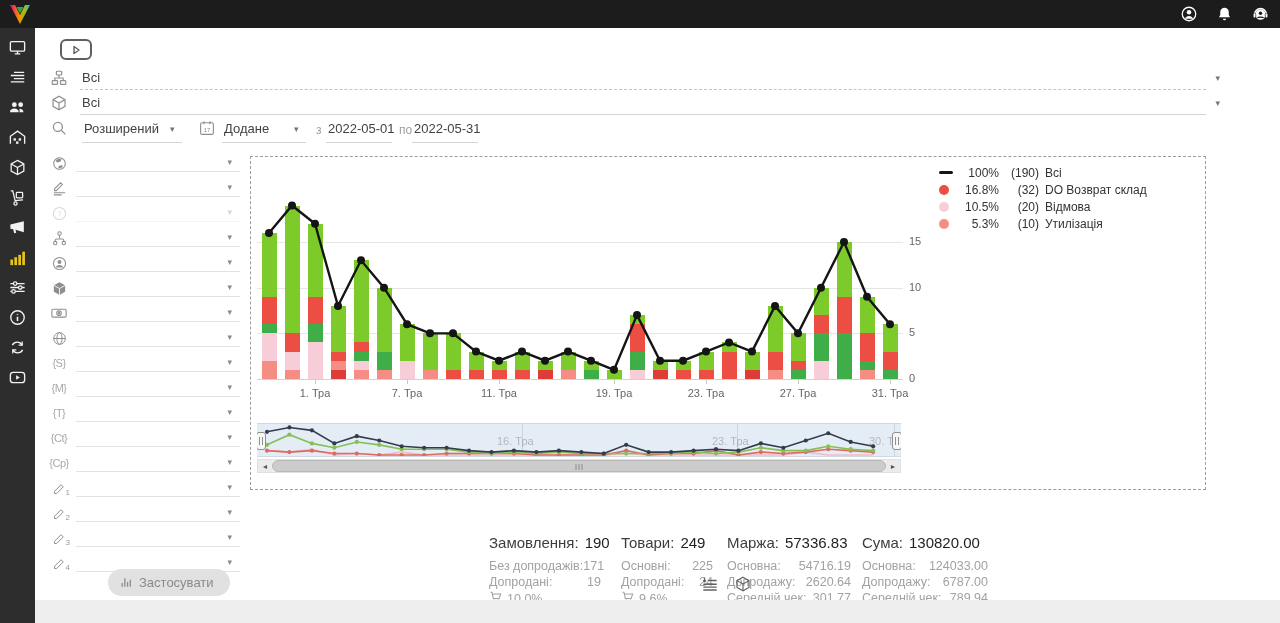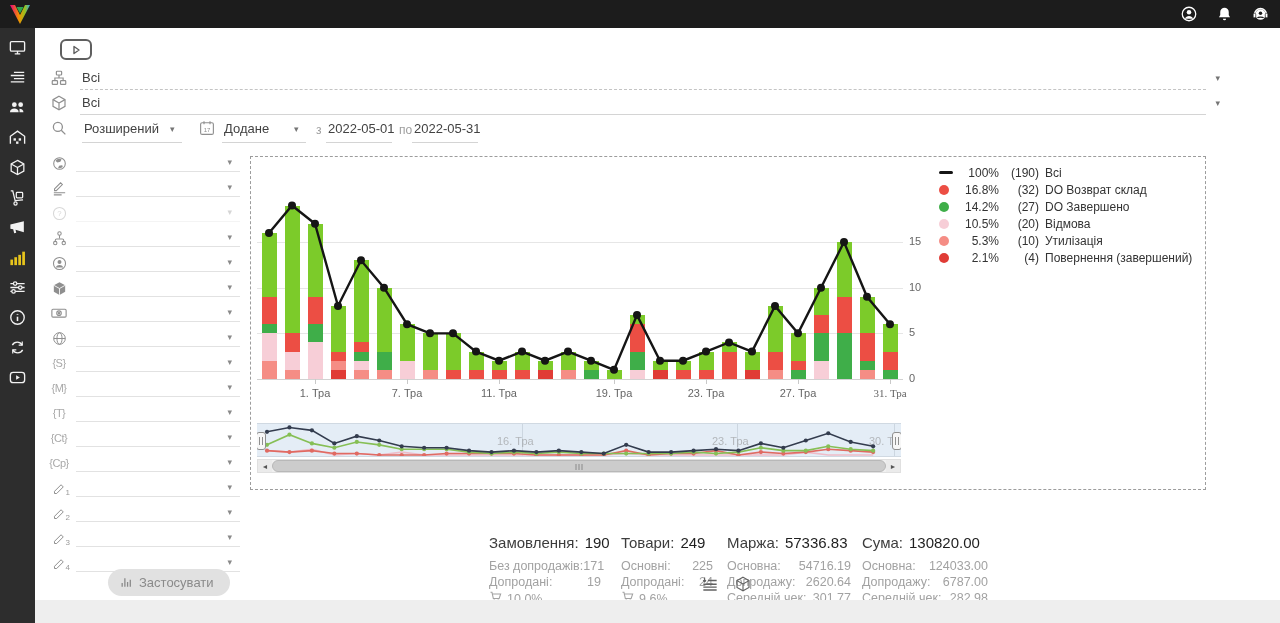--- a/index.html
+++ b/index.html
@@ -544,21 +544,21 @@
       <div class="xlab" style="left: 120px; top: 222px;">7. Тра</div>
       <div class="xtick" style="left: 242px; top: 214px;"></div>
       <div class="xlab" style="left: 212px; top: 222px;">11. Тра</div>
       <div class="xtick" style="left: 357px; top: 214px;"></div>
       <div class="xlab" style="left: 327px; top: 222px;">19. Тра</div>
       <div class="xtick" style="left: 449px; top: 214px;"></div>
       <div class="xlab" style="left: 419px; top: 222px;">23. Тра</div>
       <div class="xtick" style="left: 541px; top: 214px;"></div>
       <div class="xlab" style="left: 511px; top: 222px;">27. Тра</div>
       <div class="xtick" style="left: 633px; top: 214px;"></div>
-      <div class="xlab" style="left: 603px; top: 222px; font-family: Liberation Serif, serif;">31. Тра</div>
+      <div class="xlab" style="left: 603px; top: 222px;">31. Тра</div>
       <svg width="652" height="250" style="position: absolute; left: 0px; top: 0px;">
         <polyline points="12,67.91999999999999 35,40.52999999999997 58,58.78999999999999 81,140.95999999999998 104,95.30999999999999 127,122.69999999999999 150,159.22 173,168.35 196,168.35 219,186.61 242,195.74 265,186.61 288,195.74 311,186.61 334,195.74 357,204.87 380,150.09 403,195.74 426,195.74 449,186.61 472,177.48 495,186.61 518,140.95999999999998 541,168.35 564,122.69999999999999 587,77.04999999999998 610,131.82999999999998 633,159.22" fill="none" stroke="#151515" stroke-width="2.4"></polyline>
         <circle cx="12" cy="67.91999999999999" r="4" fill="#151515"></circle>
         <circle cx="35" cy="40.52999999999997" r="4" fill="#151515"></circle>
         <circle cx="58" cy="58.78999999999999" r="4" fill="#151515"></circle>
         <circle cx="81" cy="140.95999999999998" r="4" fill="#151515"></circle>
         <circle cx="104" cy="95.30999999999999" r="4" fill="#151515"></circle>
         <circle cx="127" cy="122.69999999999999" r="4" fill="#151515"></circle>
         <circle cx="150" cy="159.22" r="4" fill="#151515"></circle>
         <circle cx="173" cy="168.35" r="4" fill="#151515"></circle>
@@ -602,49 +602,33 @@
       <div class="lg-row">
         <div class="lg-mark">
           <div class="lg-dot" style="background: rgb(236, 78, 68);"></div>
         </div>
         <div class="lg-pct">16.8%</div>
         <div class="lg-cnt">(32)</div>
         <div class="lg-lab">DO Возврат склад</div>
       </div>
       <div class="lg-row">
         <div class="lg-mark">
-          <div class="lg-dot" style="background: rgb(63, 174, 73);"></div>
-        </div>
-        <div class="lg-pct">14.2%</div>
-        <div class="lg-cnt">(27)</div>
-        <div class="lg-lab">DO Завершено</div>
-      </div>
-      <div class="lg-row">
-        <div class="lg-mark">
           <div class="lg-dot" style="background: rgb(247, 206, 215);"></div>
         </div>
         <div class="lg-pct">10.5%</div>
         <div class="lg-cnt">(20)</div>
         <div class="lg-lab">Відмова</div>
       </div>
       <div class="lg-row">
         <div class="lg-mark">
           <div class="lg-dot" style="background: rgb(245, 141, 133);"></div>
         </div>
         <div class="lg-pct">5.3%</div>
         <div class="lg-cnt">(10)</div>
         <div class="lg-lab">Утилізація</div>
-      </div>
-      <div class="lg-row">
-        <div class="lg-mark">
-          <div class="lg-dot" style="background: rgb(224, 60, 54);"></div>
-        </div>
-        <div class="lg-pct">2.1%</div>
-        <div class="lg-cnt">(4)</div>
-        <div class="lg-lab">Повернення (завершений)</div>
       </div>
     </div>
   <div class="navigator">
       <div class="nav-grid" style="left: 265px;"></div>
       <div class="nav-lab" style="left: 240px;">16. Тра</div>
       <div class="nav-grid" style="left: 480px;"></div>
       <div class="nav-lab" style="left: 455px;">23. Тра</div>
       <div class="nav-grid" style="left: 637px;"></div>
       <div class="nav-lab" style="left: 612px;">30. Тра</div>
       <svg width="644" height="34" style="position: absolute; left: 0px; top: 0px;">
@@ -818,21 +802,21 @@
       <div class="sum-row">
         <span>Основна:</span>
         <span>124033.00</span>
       </div>
       <div class="sum-row">
         <span>Допродажу:</span>
         <span>6787.00</span>
       </div>
       <div class="sum-row">
         <span>Середній чек:</span>
-        <span>282.98</span>
+        <span>789.94</span>
       </div>
     </div>
   </div>
 
 <span class="bottom-ic" style="left:700px">
   <svg width="20" height="20" viewBox="0 0 24 24" fill="none" stroke="#616161" stroke-width="1.7">
     <path d="M5.5 3v5M3.8 6.3L5.5 8.2 7.2 6.3" stroke-width="1.4"></path>
     <path d="M9.5 6.5H20M4 11h16M4 14.5h16M4 18h16"></path>
     </svg>
 </span>

